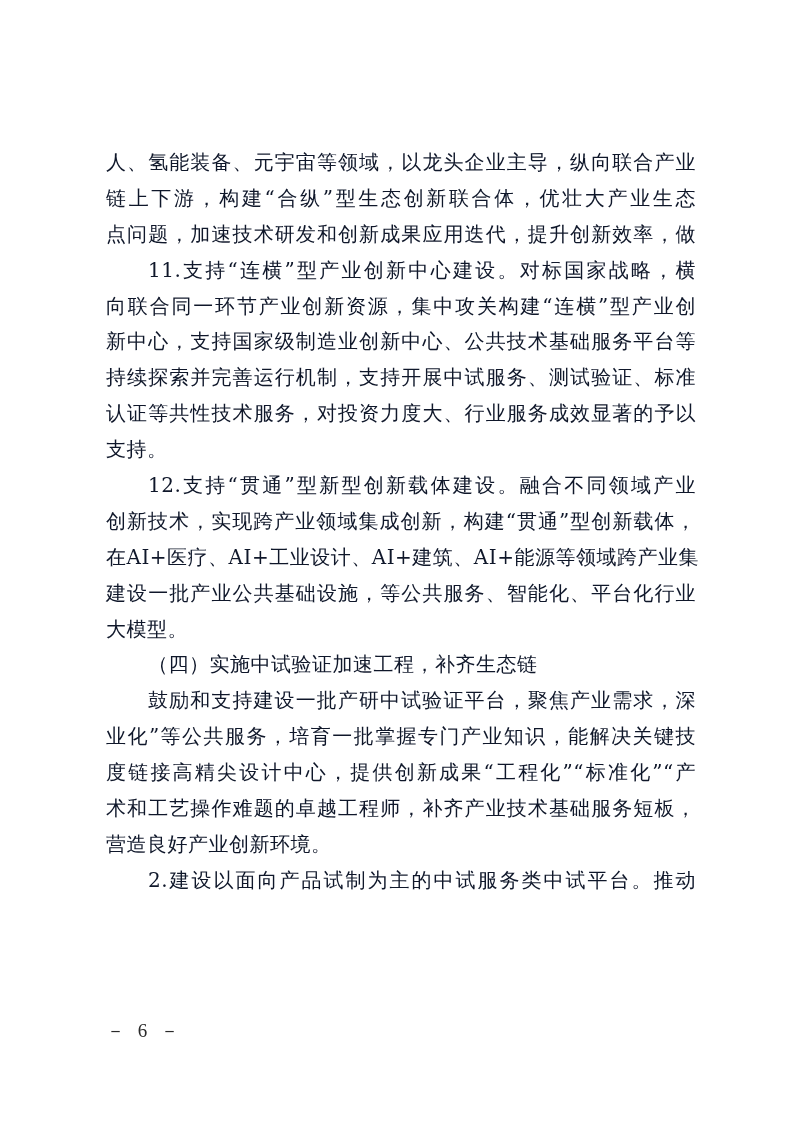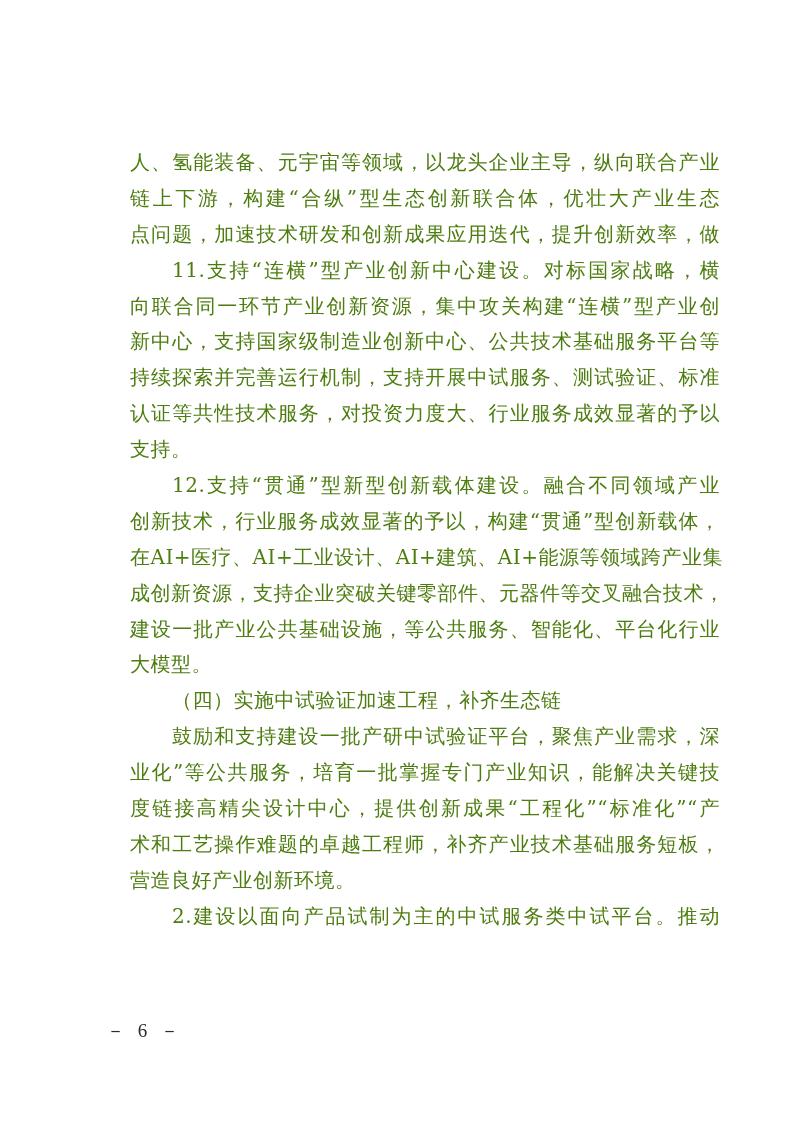--- a/index.html
+++ b/index.html
@@ -4,22 +4,21 @@
 <style>
   html, body { margin: 0; padding: 0; background: #ffffff; }
   body { width: 794px; height: 1122px; position: relative; overflow: hidden; }
   .page {
     position: absolute;
     left: 106px;
     top: 145px;
     width: 590px;
     font-family: "DejaVu Serif", "Liberation Serif", serif;
     font-size: 20px;
-    color: #4d7c0f;
-    margin-left: 24px;
+    color: #0f172a;
   }
   .line {
     height: 35.9px;
     line-height: 35.9px;
     white-space: nowrap;
     text-align: justify;
     text-align-last: justify;
     letter-spacing: 0.5px;
   }
   .line.last { text-align-last: left; }
@@ -50,23 +49,22 @@
     <div class="line indent">11.支持“连横”型产业创新中心建设。对标国家战略，横</div>
     <div class="line">向联合同一环节产业创新资源，集中攻关构建“连横”型产业创</div>
     <div class="line">新中心，支持国家级制造业创新中心、公共技术基础服务平台等</div>
     <div class="line">持续探索并完善运行机制，支持开展中试服务、测试验证、标准</div>
     <div class="line">认证等共性技术服务，对投资力度大、行业服务成效显著的予以</div>
     <div class="line last">支持。</div>
   </div>
 
   <div>
     <div class="line indent">12.支持“贯通”型新型创新载体建设。融合不同领域产业</div>
-    <div class="line">创新技术，行业服务成效显著的予以，构建“贯通”型创新载体，</div>
+    <div class="line">创新技术，实现跨产业领域集成创新，构建“贯通”型创新载体，</div>
     <div class="line">在AI+医疗、AI+工业设计、AI+建筑、AI+能源等领域跨产业集</div>
-    <div class="line">成创新资源，支持企业突破关键零部件、元器件等交叉融合技术，</div>
     <div class="line">建设一批产业公共基础设施，等公共服务、智能化、平台化行业</div>
     <div class="line last">大模型。</div>
   </div>
 
   <div>
     <div class="line indent last heading">（四）实施中试验证加速工程，补齐生态链</div>
   </div>
 
   <div>
     <div class="line indent">鼓励和支持建设一批产研中试验证平台，聚焦产业需求，深</div>

